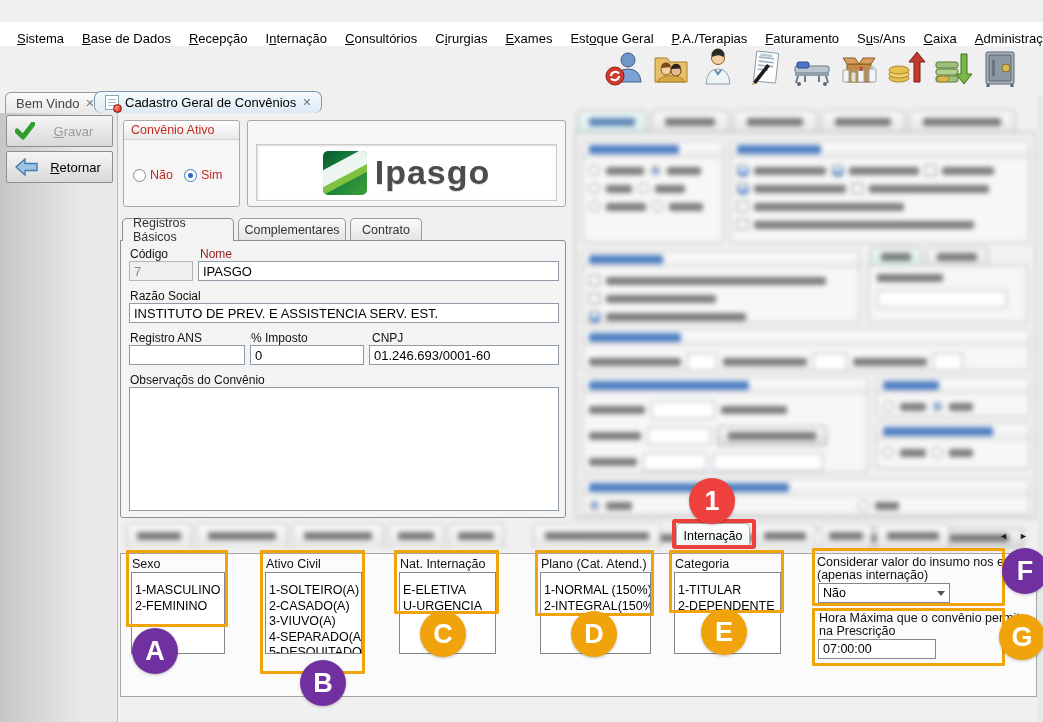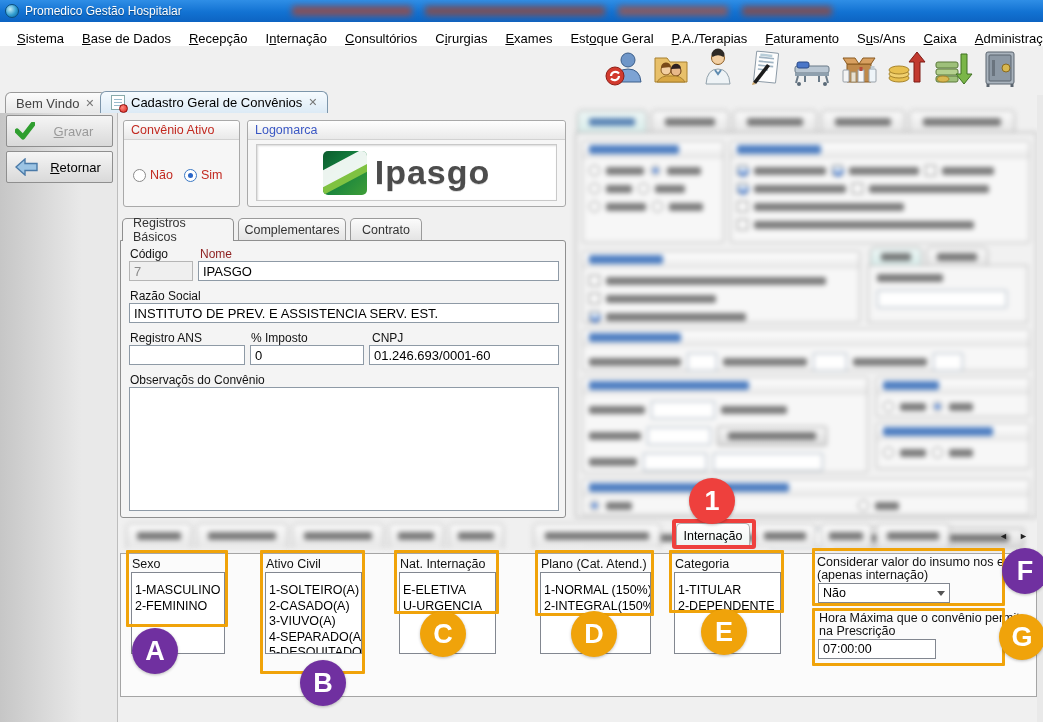--- a/index.html
+++ b/index.html
@@ -137,28 +137,20 @@
   .ann-rect.red{border:4px solid #EE403D;border-radius:3px;}
   .badge{position:absolute;width:46px;height:46px;border-radius:50%;display:flex;align-items:center;
     justify-content:center;color:#fff;font-size:27px;font-weight:bold;z-index:7;
     box-shadow:0 1px 3px rgba(0,0,0,.25);}
 </style>
 </head>
 <body>
 
 <div id="screen">
 
-  <div class="titlebar">
-    <span class="appicon"></span>
-    <span class="titletext">Promedico Gestão Hospitalar</span>
-    <span class="tb-redact" style="left:292px;width:120px;background:#9c4a42;"></span>
-    <span class="tb-redact" style="left:425px;width:180px;background:#8d4a44;"></span>
-    <span class="tb-redact" style="left:618px;width:110px;background:#9c564e;"></span>
-    <span class="tb-redact" style="left:742px;width:90px;background:#8d4a44;"></span>
-  </div>
 
   <div class="menubar">
     <span class="menu-item"><u>S</u><span>i</span><span>s</span><span>t</span><span>e</span><span>m</span><span>a</span></span>
     <span class="menu-item"><u>B</u><span>a</span><span>s</span><span>e</span><span> </span><span>d</span><span>e</span><span> </span><span>D</span><span>a</span><span>d</span><span>o</span><span>s</span></span>
     <span class="menu-item"><u>R</u><span>e</span><span>c</span><span>e</span><span>p</span><span>ç</span><span>ã</span><span>o</span></span>
     <span class="menu-item"><span>I</span><u>n</u><span>t</span><span>e</span><span>r</span><span>n</span><span>a</span><span>ç</span><span>ã</span><span>o</span></span>
     <span class="menu-item"><u>C</u><span>o</span><span>n</span><span>s</span><span>u</span><span>l</span><span>t</span><span>ó</span><span>r</span><span>i</span><span>o</span><span>s</span></span>
     <span class="menu-item"><span>C</span><u>i</u><span>r</span><span>u</span><span>r</span><span>g</span><span>i</span><span>a</span><span>s</span></span>
     <span class="menu-item"><u>E</u><span>x</span><span>a</span><span>m</span><span>e</span><span>s</span></span>
     <span class="menu-item"><span>E</span><span>s</span><span>t</span><u>o</u><span>q</span><span>u</span><span>e</span><span> </span><span>G</span><span>e</span><span>r</span><span>a</span><span>l</span></span>
@@ -267,21 +259,21 @@
           </svg>
       </div>
     </div>
   </div>
 
   <div class="doctabs">
     <div class="dtab inactive" style="left:5px;">
       <span>Bem Vindo</span>
       <span class="x">✕</span>
     </div>
-    <div class="dtab active" style="left:100px;">
+    <div class="dtab active" style="left:94px;border-radius:7px;">
       <span class="dtab-doc">
           <i></i>
           <i></i>
           <i></i>
           <b></b>
         </span>
       <span>Cadastro Geral de Convênios</span>
       <span class="x">✕</span>
     </div>
   </div>
@@ -307,21 +299,20 @@
       <span class="radio"></span>
       <span style="font-size:12.5px;color:#c22a21;">Não</span>
     </div>
     <div style="position:absolute;left:60px;top:47px;display:flex;align-items:center;gap:4px;">
       <span class="radio on"></span>
       <span style="font-size:12.5px;color:#c22a21;">Sim</span>
     </div>
   </div>
 
   <div class="grp" style="left:247px;top:120px;width:319px;height:87px;">
-    <div class="grp-title blue-t">Logomarca</div>
     <div class="logo-frame">
       <span class="logo-sq"></span>
       <span class="logo-word">Ipasgo</span>
     </div>
   </div>
 
   <div class="rtab active" style="left:122px;width:112px;">Registros Básicos</div>
   <div class="rtab" style="left:238px;width:108px;">Complementares</div>
   <div class="rtab" style="left:350px;width:72px;">Contrato</div>
 

